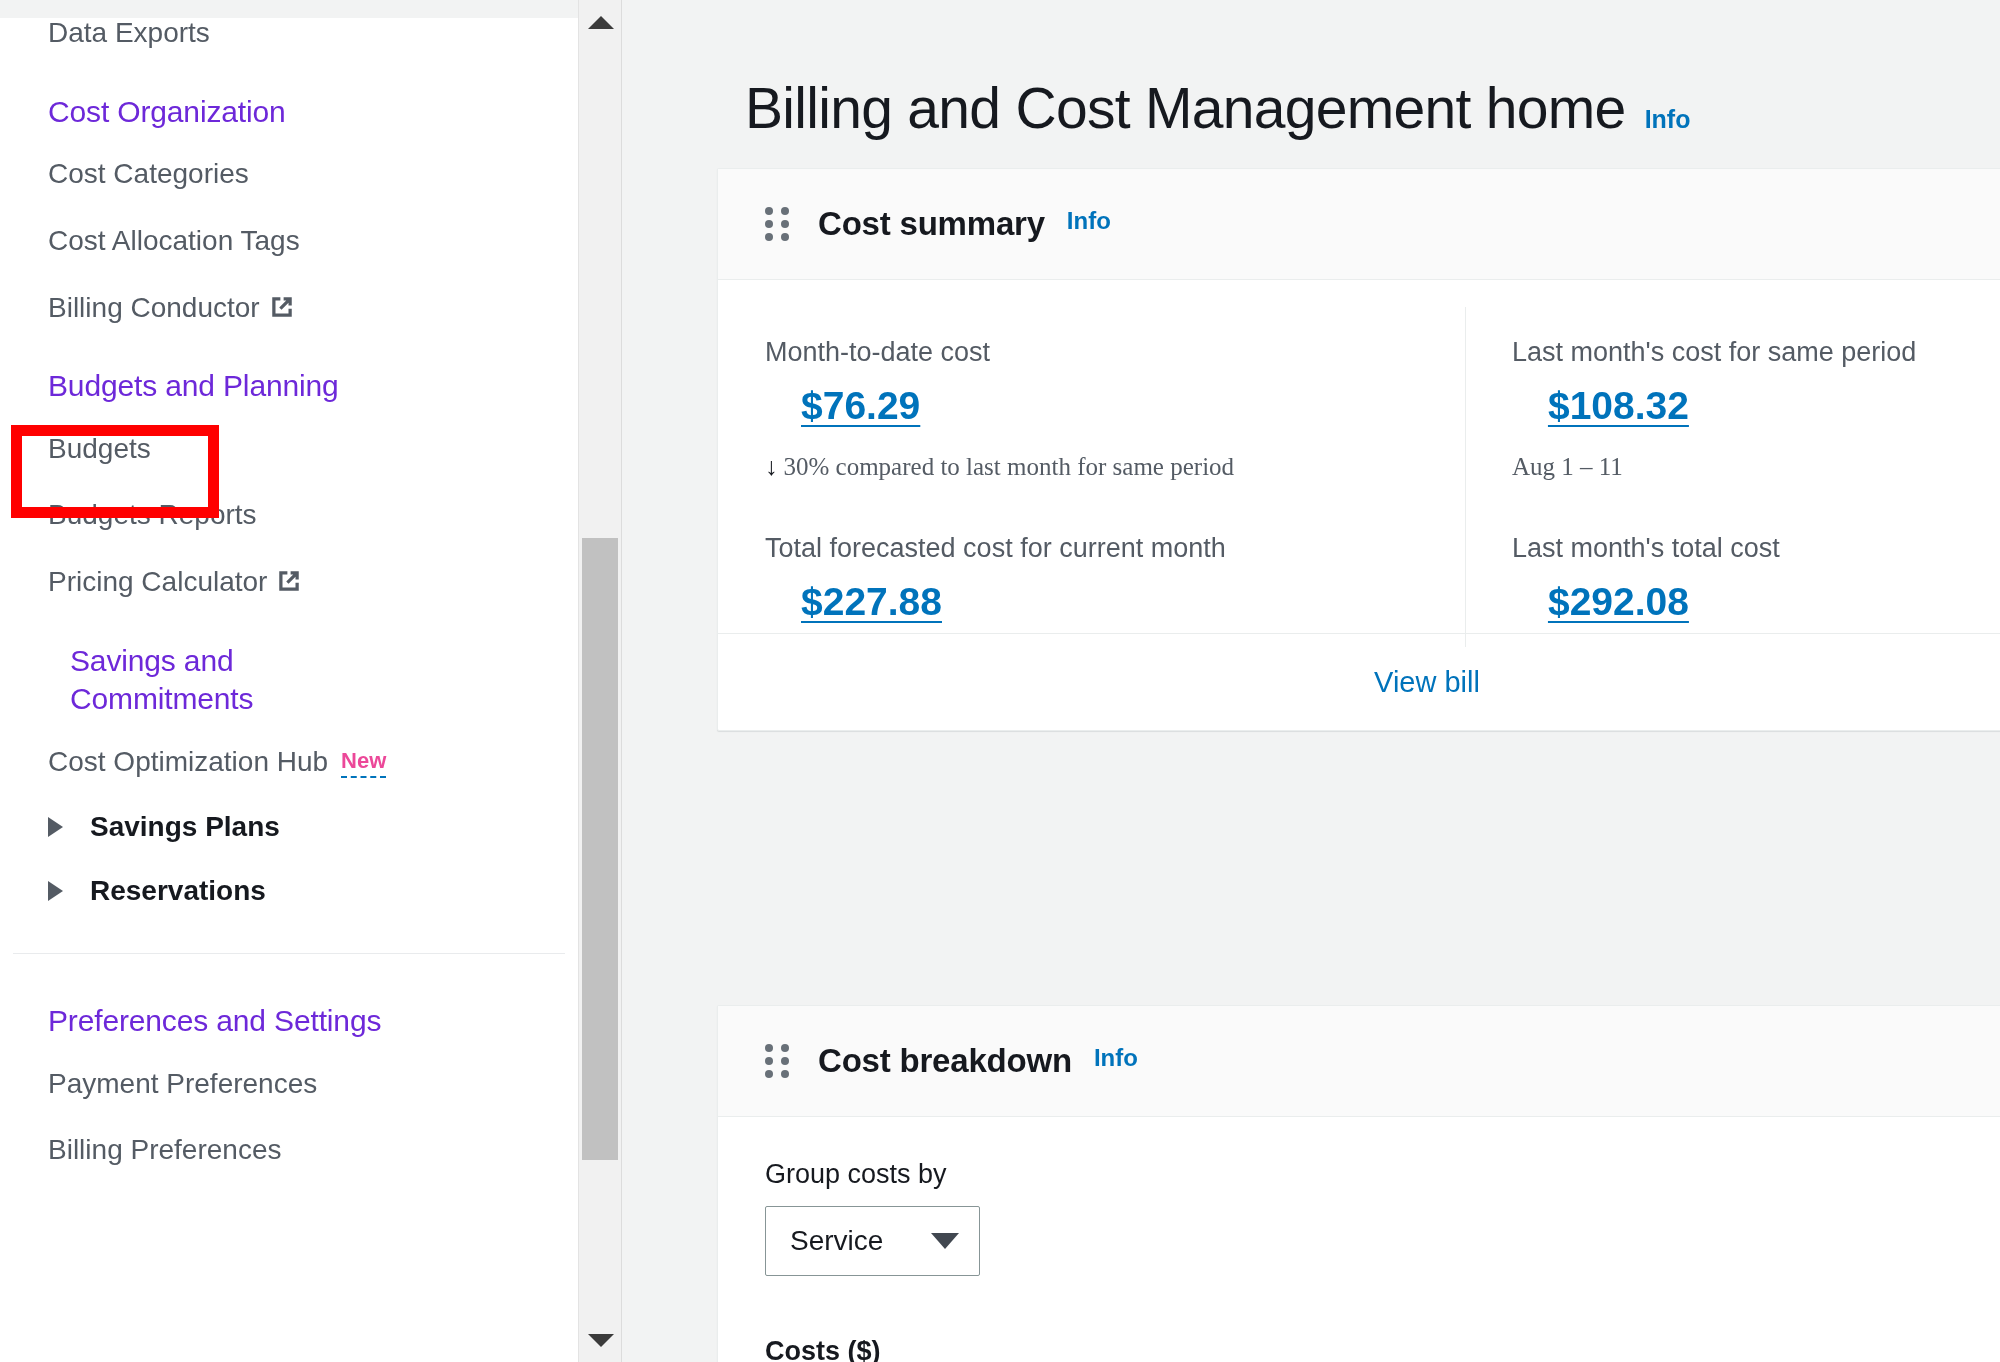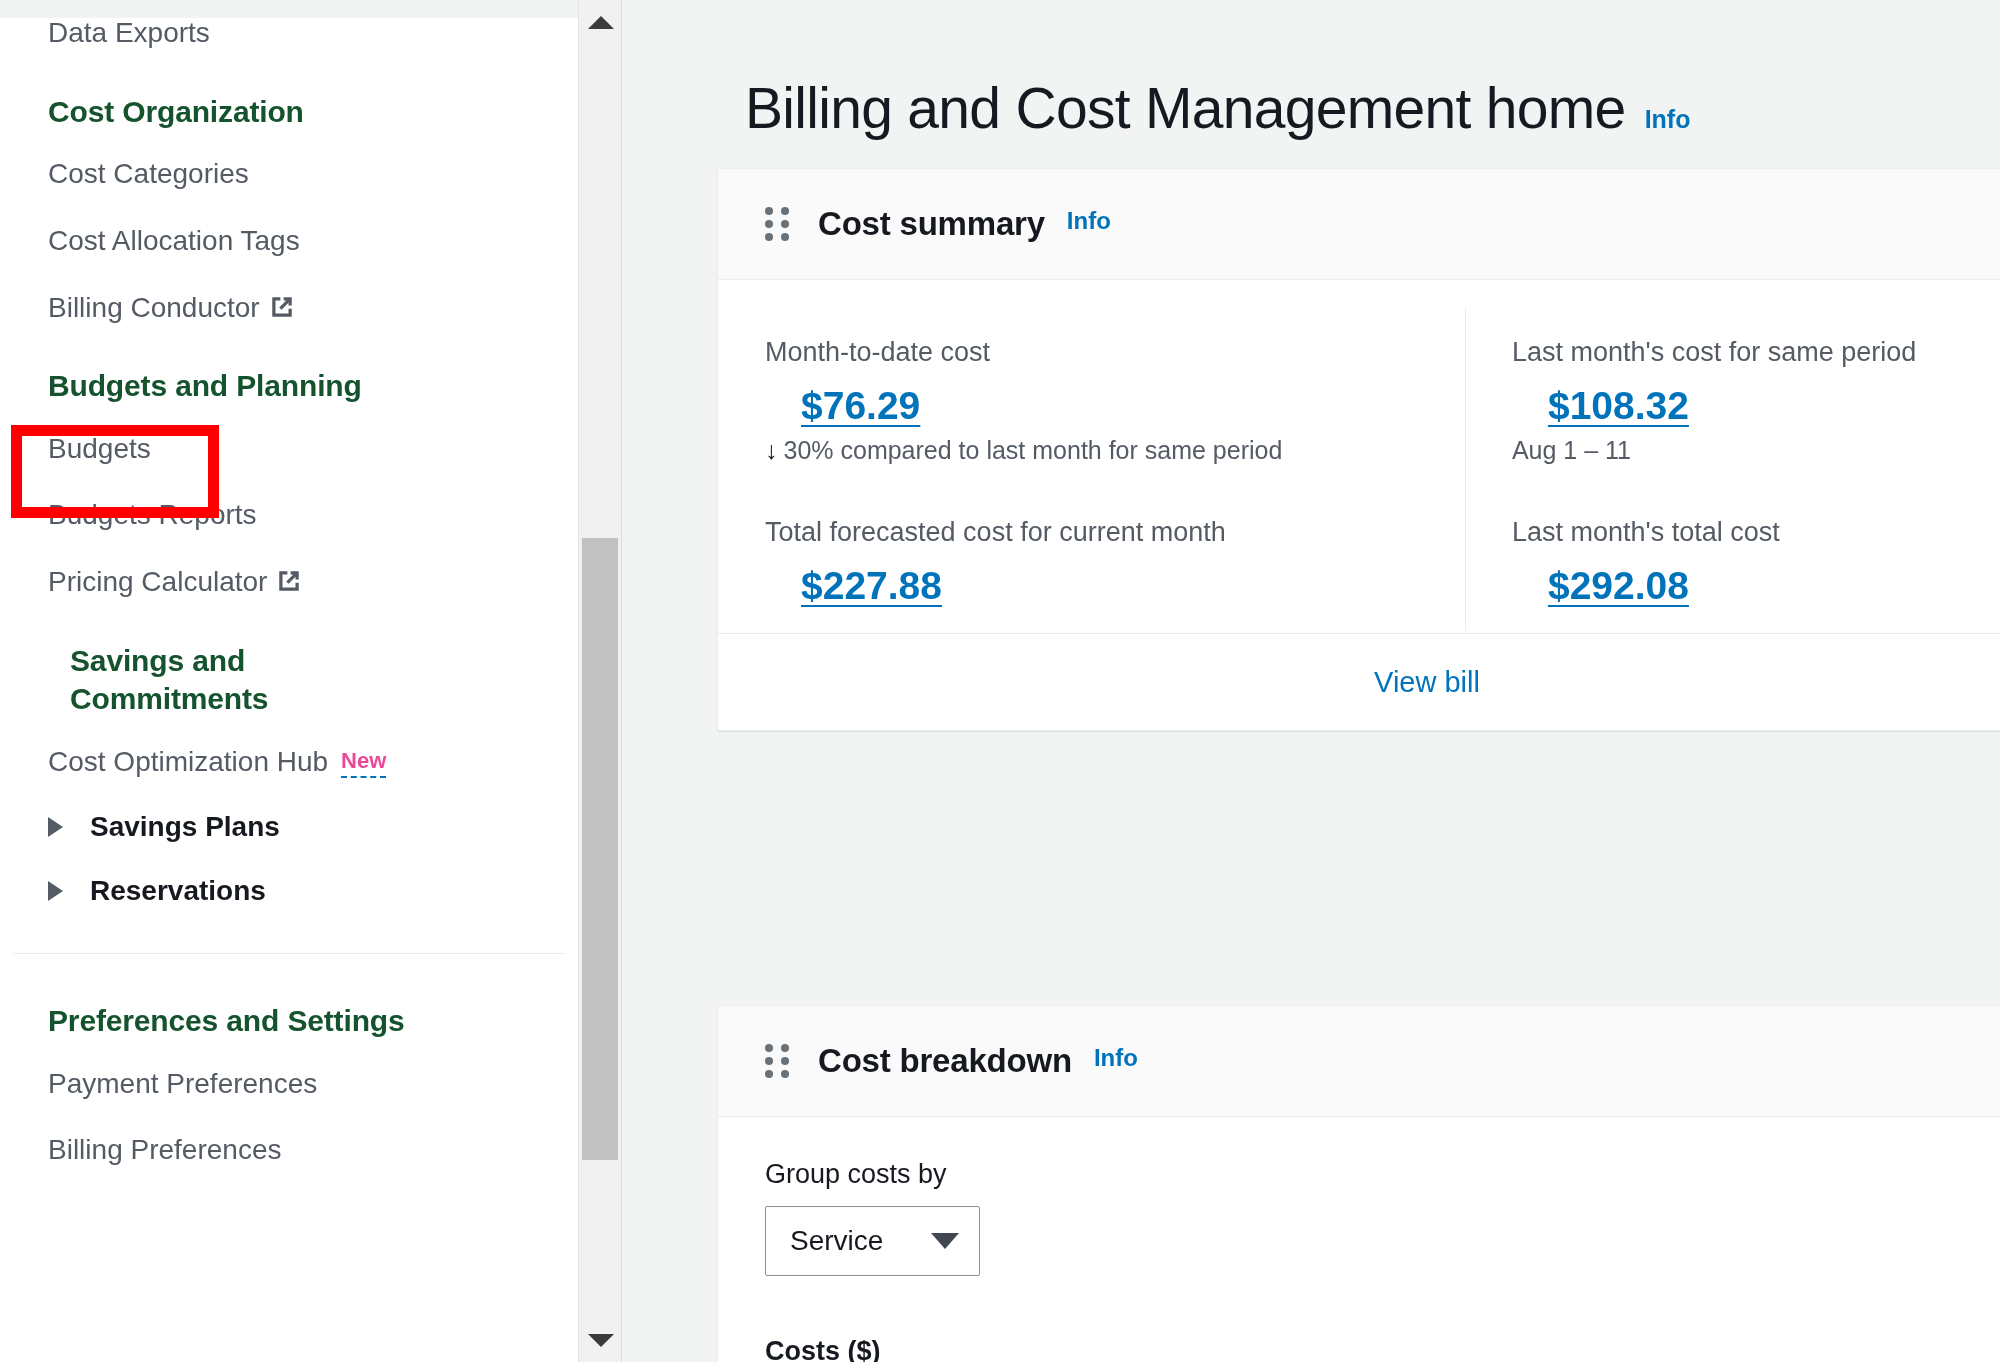--- a/index.html
+++ b/index.html
@@ -30,22 +30,22 @@
     overflow: hidden;
   }
   .nav-inner {
     position: absolute;
     left: 0; top: -18px;
     width: 578px;
     padding: 0 0 0 0;
   }
   .nav-section-title {
     font-size: 30px;
-    font-weight: bold;
-    color: #14532d;
+    font-weight: normal;
+    color: #6d28d9;
     padding: 26px 48px 10px 48px;
     line-height: 1.28;
     letter-spacing: -0.15px;
   }
   .nav-link {
     display: block;
     font-size: 28px;
     color: #545b64;
     padding: 16px 48px 16px 48px;
     line-height: 1.24;
@@ -250,22 +250,23 @@
     text-decoration: underline;
     text-underline-offset: 6px;
     text-decoration-thickness: 2px;
     margin-top: 13px;
     line-height: 1.18;
     margin-left: 36px;
   }
   .metric-sub {
     font-size: 25px;
     color: #545b64;
-    margin-top: 7px;
+    margin-top: 24px;
     white-space: nowrap;
+    font-family: Liberation Serif, serif;
   }
   .arrow-down { font-size: 25px; color: #16191f; margin-right: 6px; }
 
   .card-footer {
     position: absolute;
     left: 0; bottom: 0;
     width: 100%;
     height: 97px;
     border-top: 1px solid #eaeded;
     display: flex;

